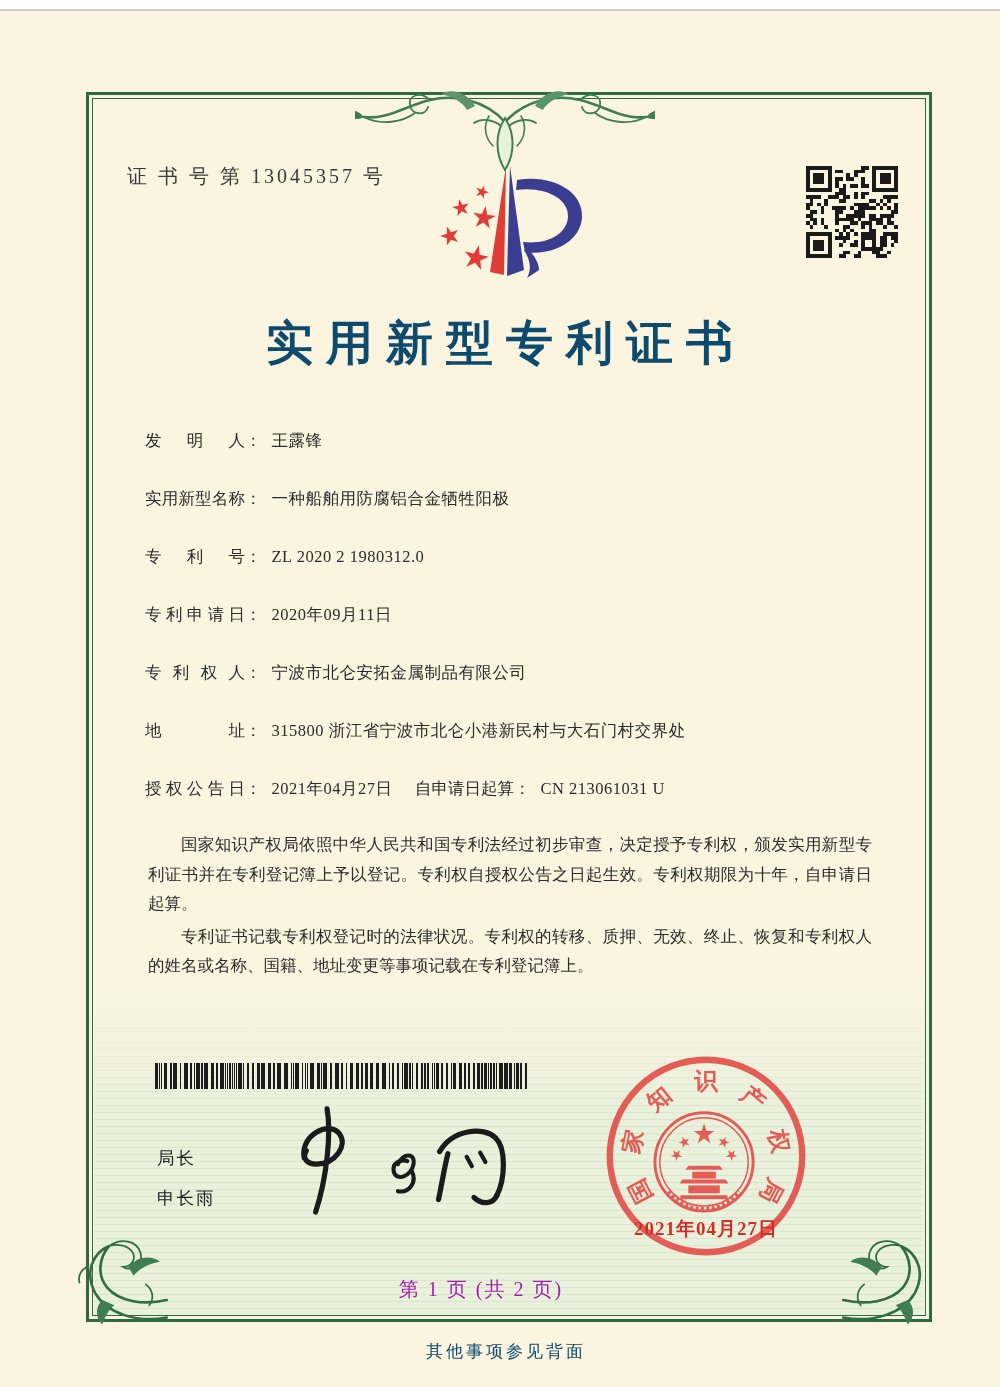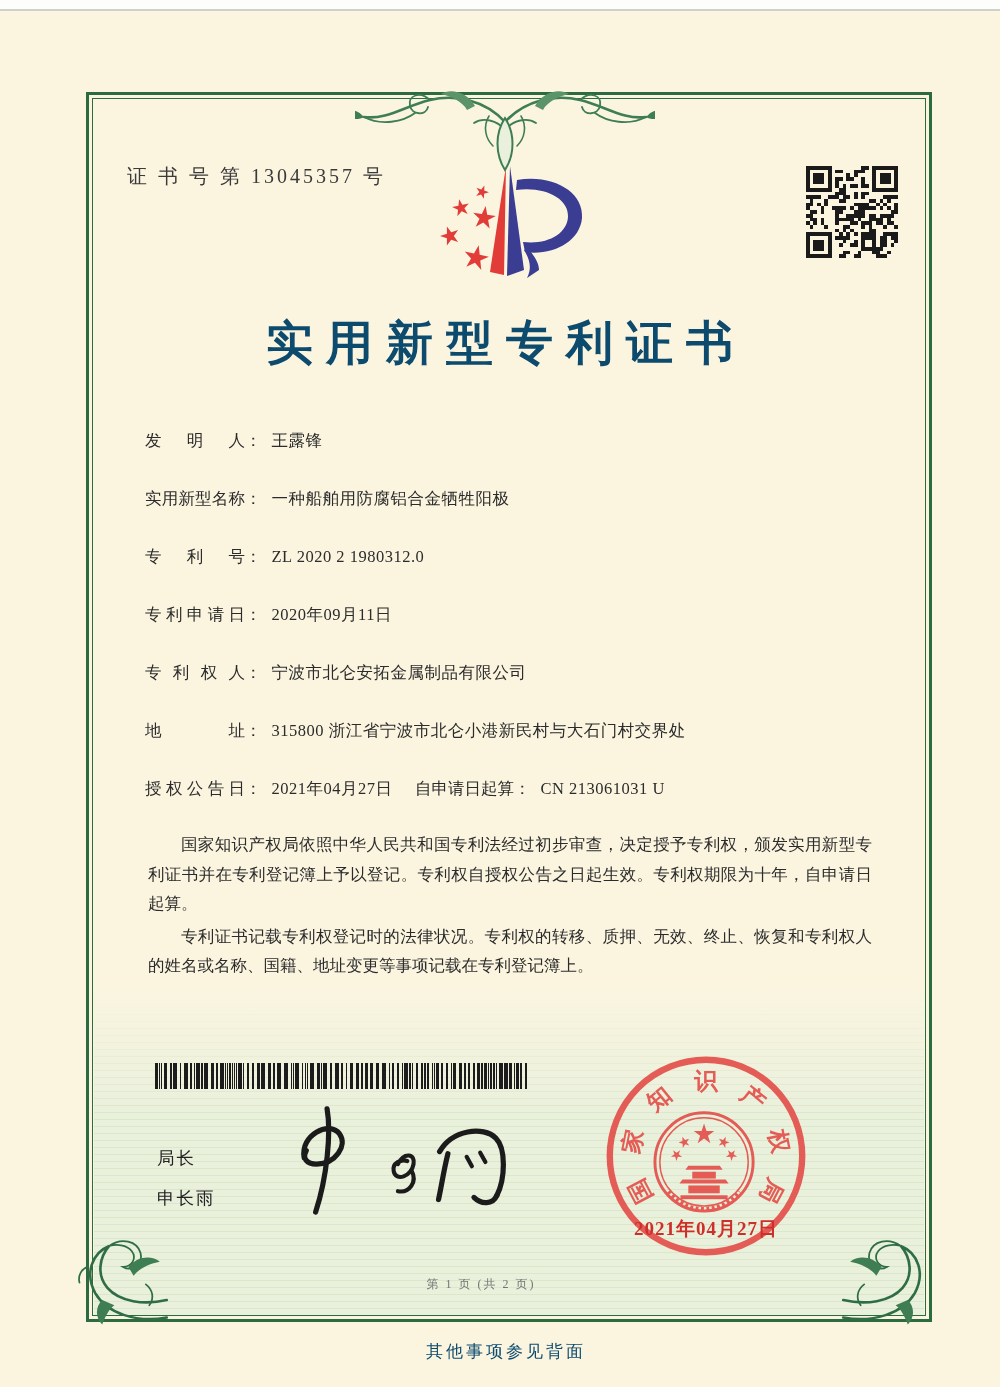--- a/index.html
+++ b/index.html
@@ -45,21 +45,21 @@
 
   .barcode{position:absolute;left:155px;top:1063px;width:374px;height:26px;z-index:2;}
 
   .director{position:absolute;left:157px;top:1138px;z-index:2;font-size:17.5px;letter-spacing:2px;line-height:40px;color:#222;}
   .sig{position:absolute;left:275px;top:1102px;width:250px;height:118px;z-index:3;}
 
   .seal{position:absolute;left:598px;top:1048px;width:216px;height:216px;z-index:3;opacity:0.92;}
   .seal-date{position:absolute;left:606px;top:1216px;width:200px;text-align:center;z-index:4;
     color:#cf2f28;font-size:19px;font-weight:bold;letter-spacing:1px;}
 
-  .page-indicator{position:absolute;left:86px;top:1276px;width:790px;text-align:center;font-size:12px;letter-spacing:2px;z-index:2;color:#737373;}
+  .page-indicator{position:absolute;left:86px;top:1276px;width:790px;text-align:center;font-size:20px;letter-spacing:2px;z-index:2;color:#a21caf;}
   .back-note{position:absolute;left:86px;top:1340px;width:840px;text-align:center;font-size:17px;letter-spacing:3px;z-index:2;color:#0c4a6e;}
 
   .ornament-top{position:absolute;left:355px;top:60px;width:300px;height:120px;z-index:6;}
   .corner-fl{position:absolute;width:96px;height:96px;z-index:6;}
   .corner-fl.bl{left:76px;top:1232px;}
   .corner-fl.br{left:838px;top:1232px;transform:scaleX(-1);}
 </style>
 </head>
 <body>
 

